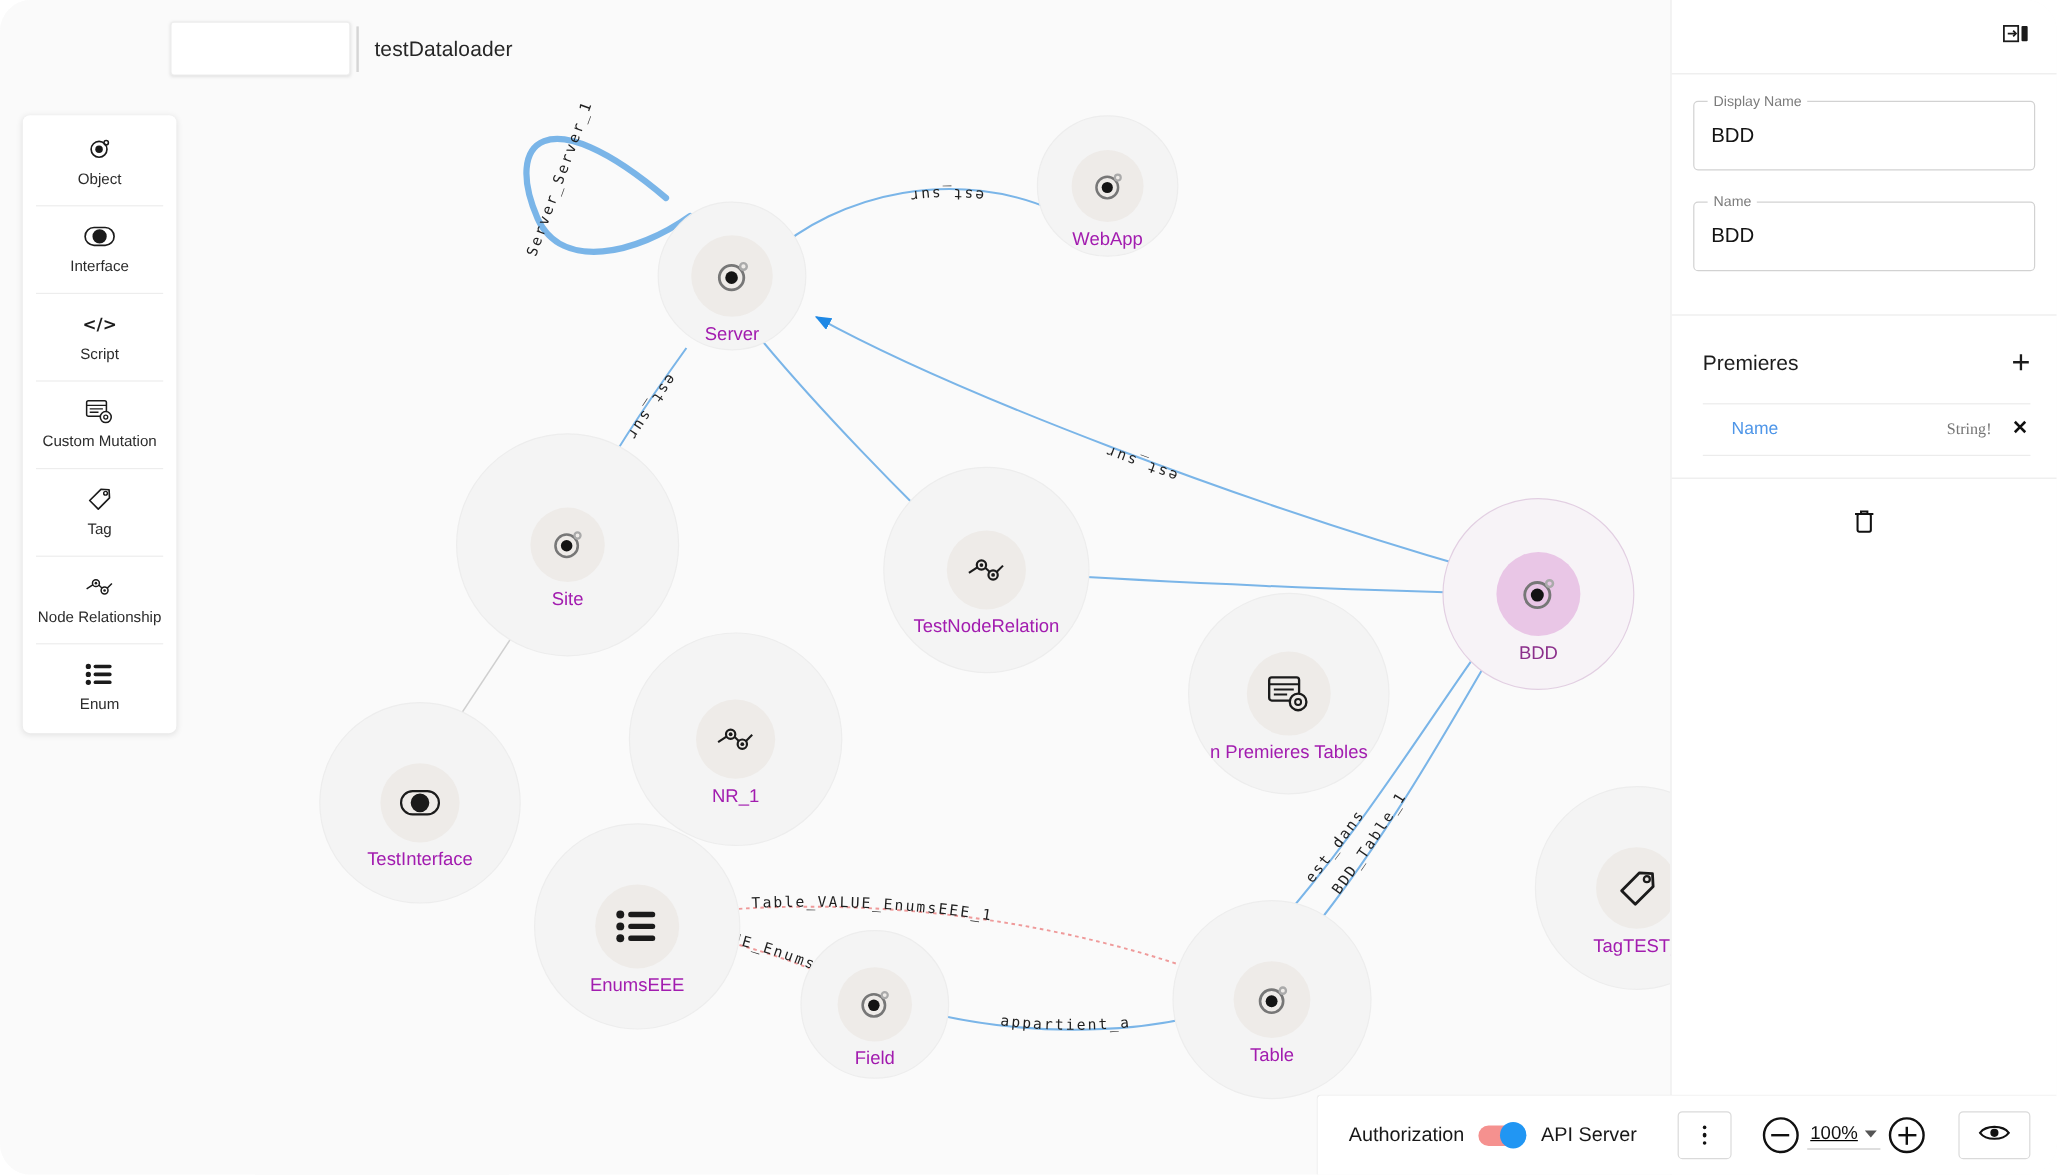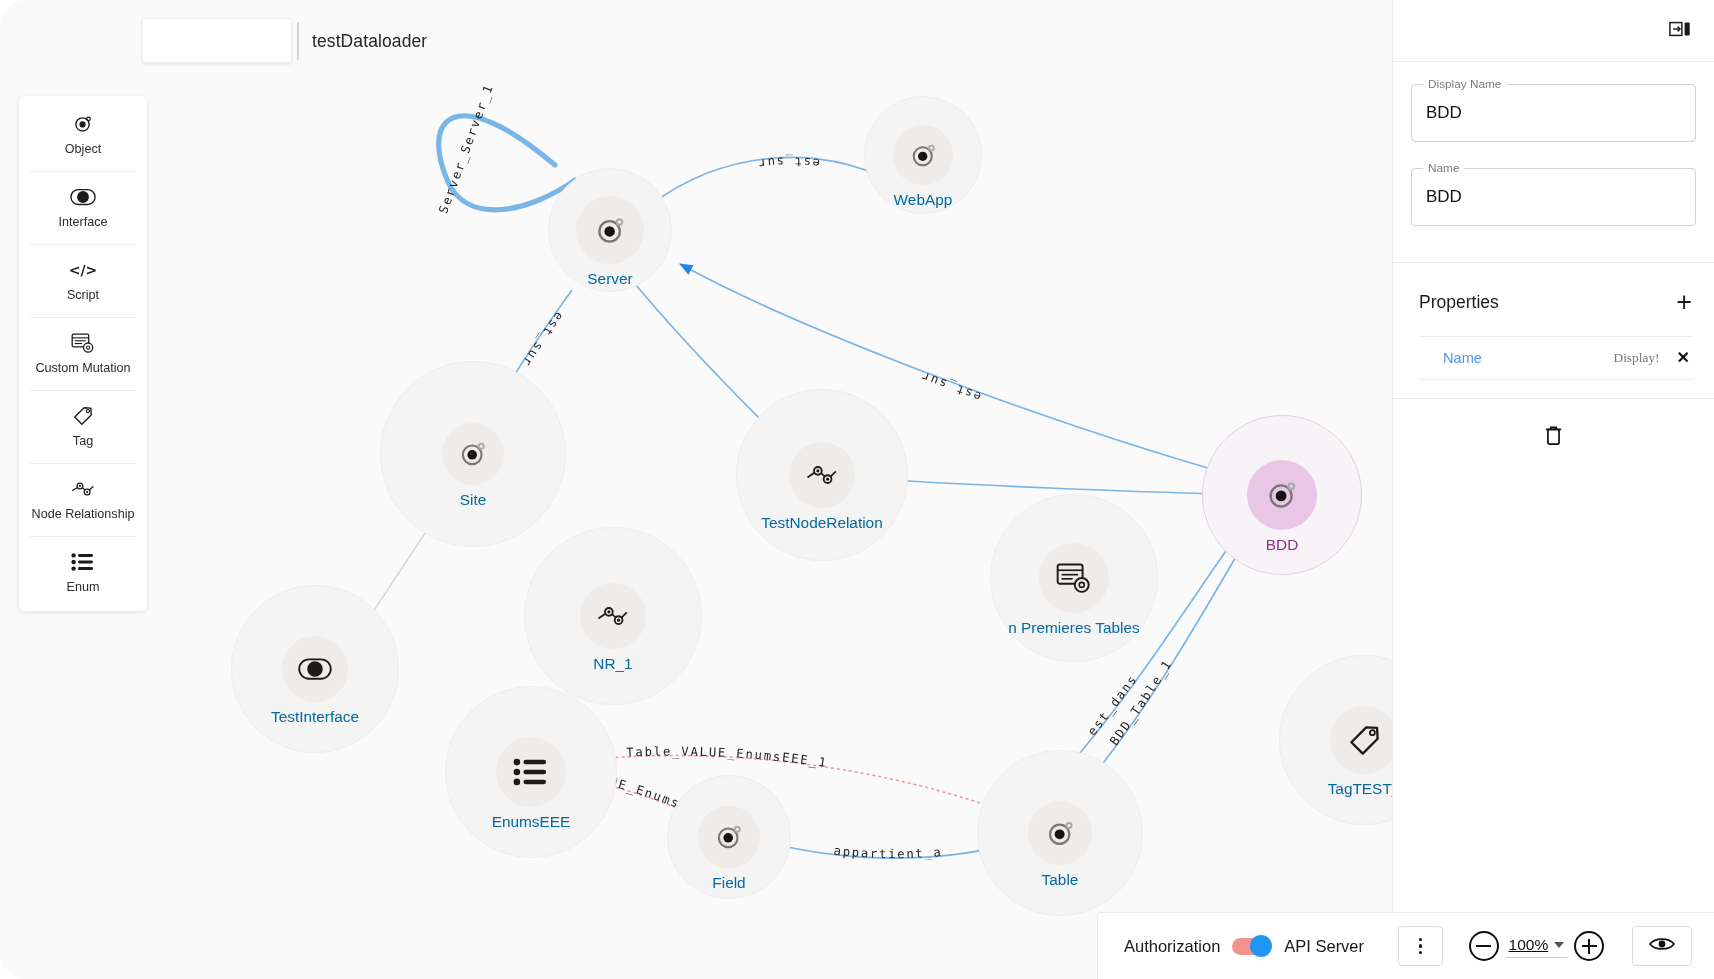--- a/index.html
+++ b/index.html
@@ -278,21 +278,21 @@
   .node .core {
     border-radius: 50%;
     background: #eeebe8;
     display: flex; align-items: center; justify-content: center;
     color: #141414;
   }
   .node .n-label {
     position: absolute;
     white-space: nowrap;
     font-size: 15.4px;
-    color: #0369a1;
+    color: #a21caf;
     text-align: center;
   }
   .node.selected .halo { background: #f7f3f7; border-color: #e2cfe2; }
   .node.selected .core { background: #e9c6e6; }
   .node.selected .n-label { color: #8b2f8b; }
 </style>
 </head>
 <body>
 
 <div id="app">
@@ -457,21 +457,21 @@
                   <circle cx="10.6" cy="6.6" r="1.3" fill="#1b1b1b"></circle>
                   <line x1="13.2" y1="8.4" x2="16.4" y2="11.4" stroke="#1b1b1b" stroke-width="1.4"></line>
                   <circle cx="18.6" cy="13.4" r="3.2" fill="none" stroke="#1b1b1b" stroke-width="1.5"></circle>
                   <circle cx="18.6" cy="13.4" r="1.3" fill="#1b1b1b"></circle>
                   <line x1="21" y1="11.4" x2="25.4" y2="7" stroke="#1b1b1b" stroke-width="1.4"></line>
                 </svg></span>
             </div>
           </div>
           <div class="n-label" style="top: 128px;">NR_1</div>
         </div>
-        <div class="node" style="left: 315px; top: 669px;">
+        <div class="node" style="left: 350px; top: 669px;">
           <div class="halo" style="width: 168px; height: 168px;">
             <div class="core" style="width: 66px; height: 66px;">
               <span style="width: 34px; height: 34px; display: block;"><svg viewBox="0 0 28 18" width="100%" height="100%">
                   <rect x="1" y="1" width="26" height="16" rx="8" fill="none" stroke="#1b1b1b" stroke-width="1.5"></rect>
                   <path d="M14 2.6 A6.4 6.4 0 0 1 14 15.4 A6.4 6.4 0 0 1 14 2.6 Z" fill="#1b1b1b"></path>
                 </svg></span>
             </div>
           </div>
           <div class="n-label" style="top: 123px;">TestInterface</div>
         </div>
@@ -641,27 +641,27 @@
       </div>
       <div class="field">
         <span class="f-legend">Name</span>
         <span class="f-value">BDD</span>
       </div>
     </div>
 
     <div class="panel-sep"></div>
 
     <div class="props-head">
-      <span class="props-title">Properties</span>
+      <span class="props-title">Premieres</span>
       <span class="plus-btn">+</span>
     </div>
 
     <div class="prop-row">
       <span class="prop-name">Name</span>
-      <span class="prop-type">Display!</span>
+      <span class="prop-type">String!</span>
       <span class="prop-x">✕</span>
     </div>
 
     <div class="panel-sep2"></div>
 
     <div class="trash-wrap">
       <div class="icon-btn">
         <span>
           <svg width="21" height="23" viewBox="0 0 22 24">
             <path d="M3 5.6 H19" stroke="#111" stroke-width="1.8"></path>

